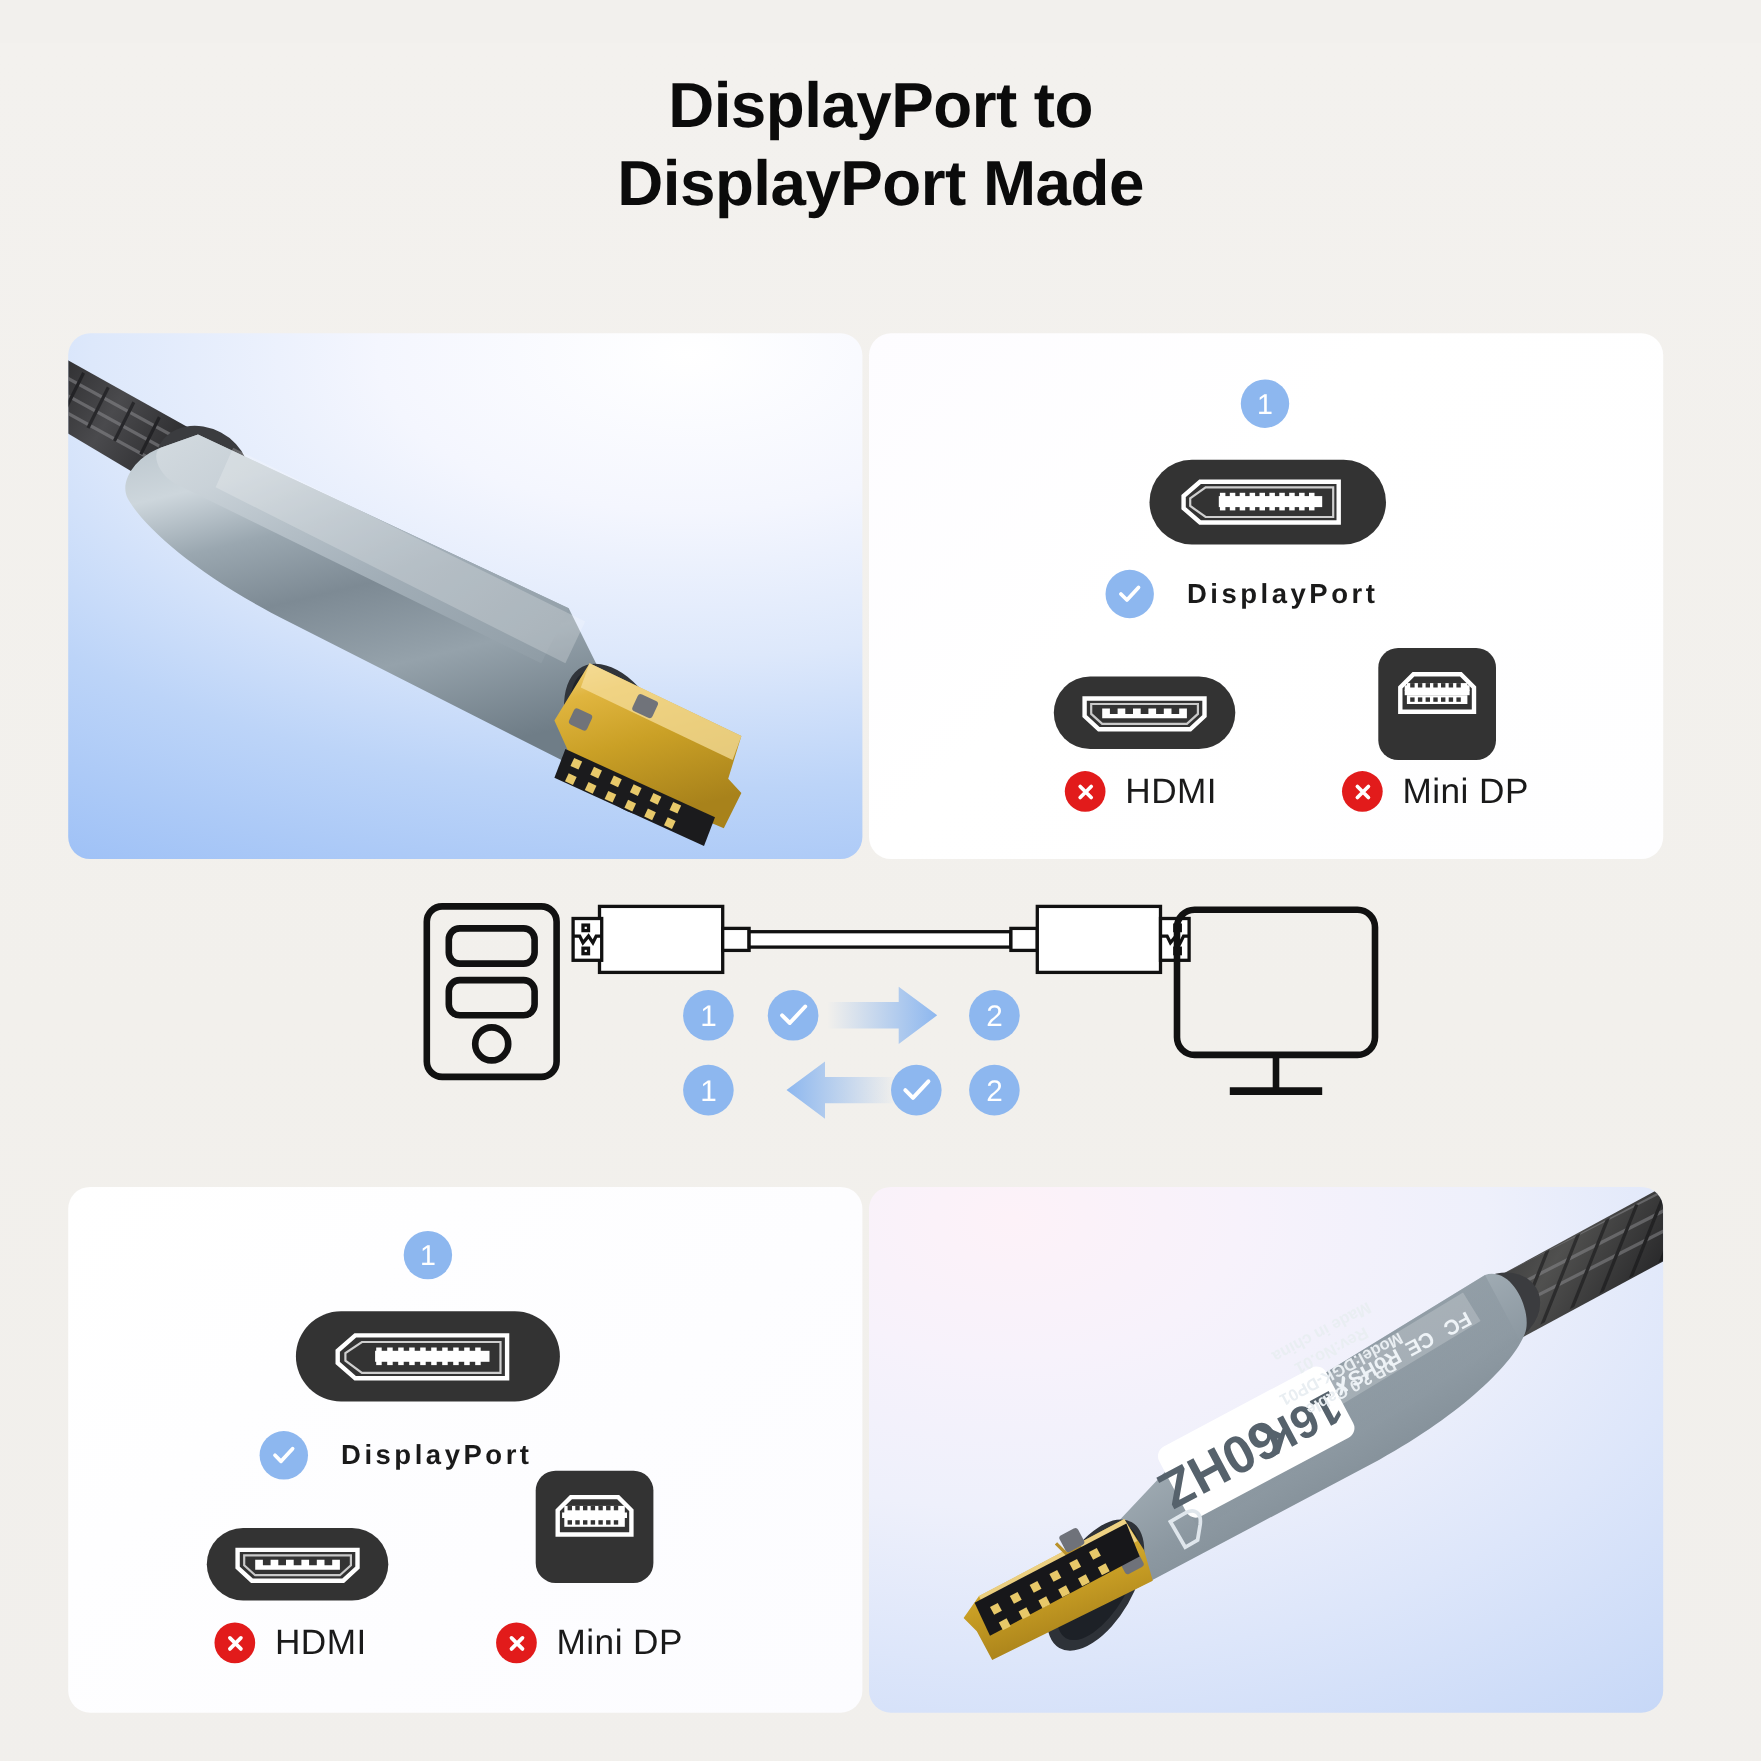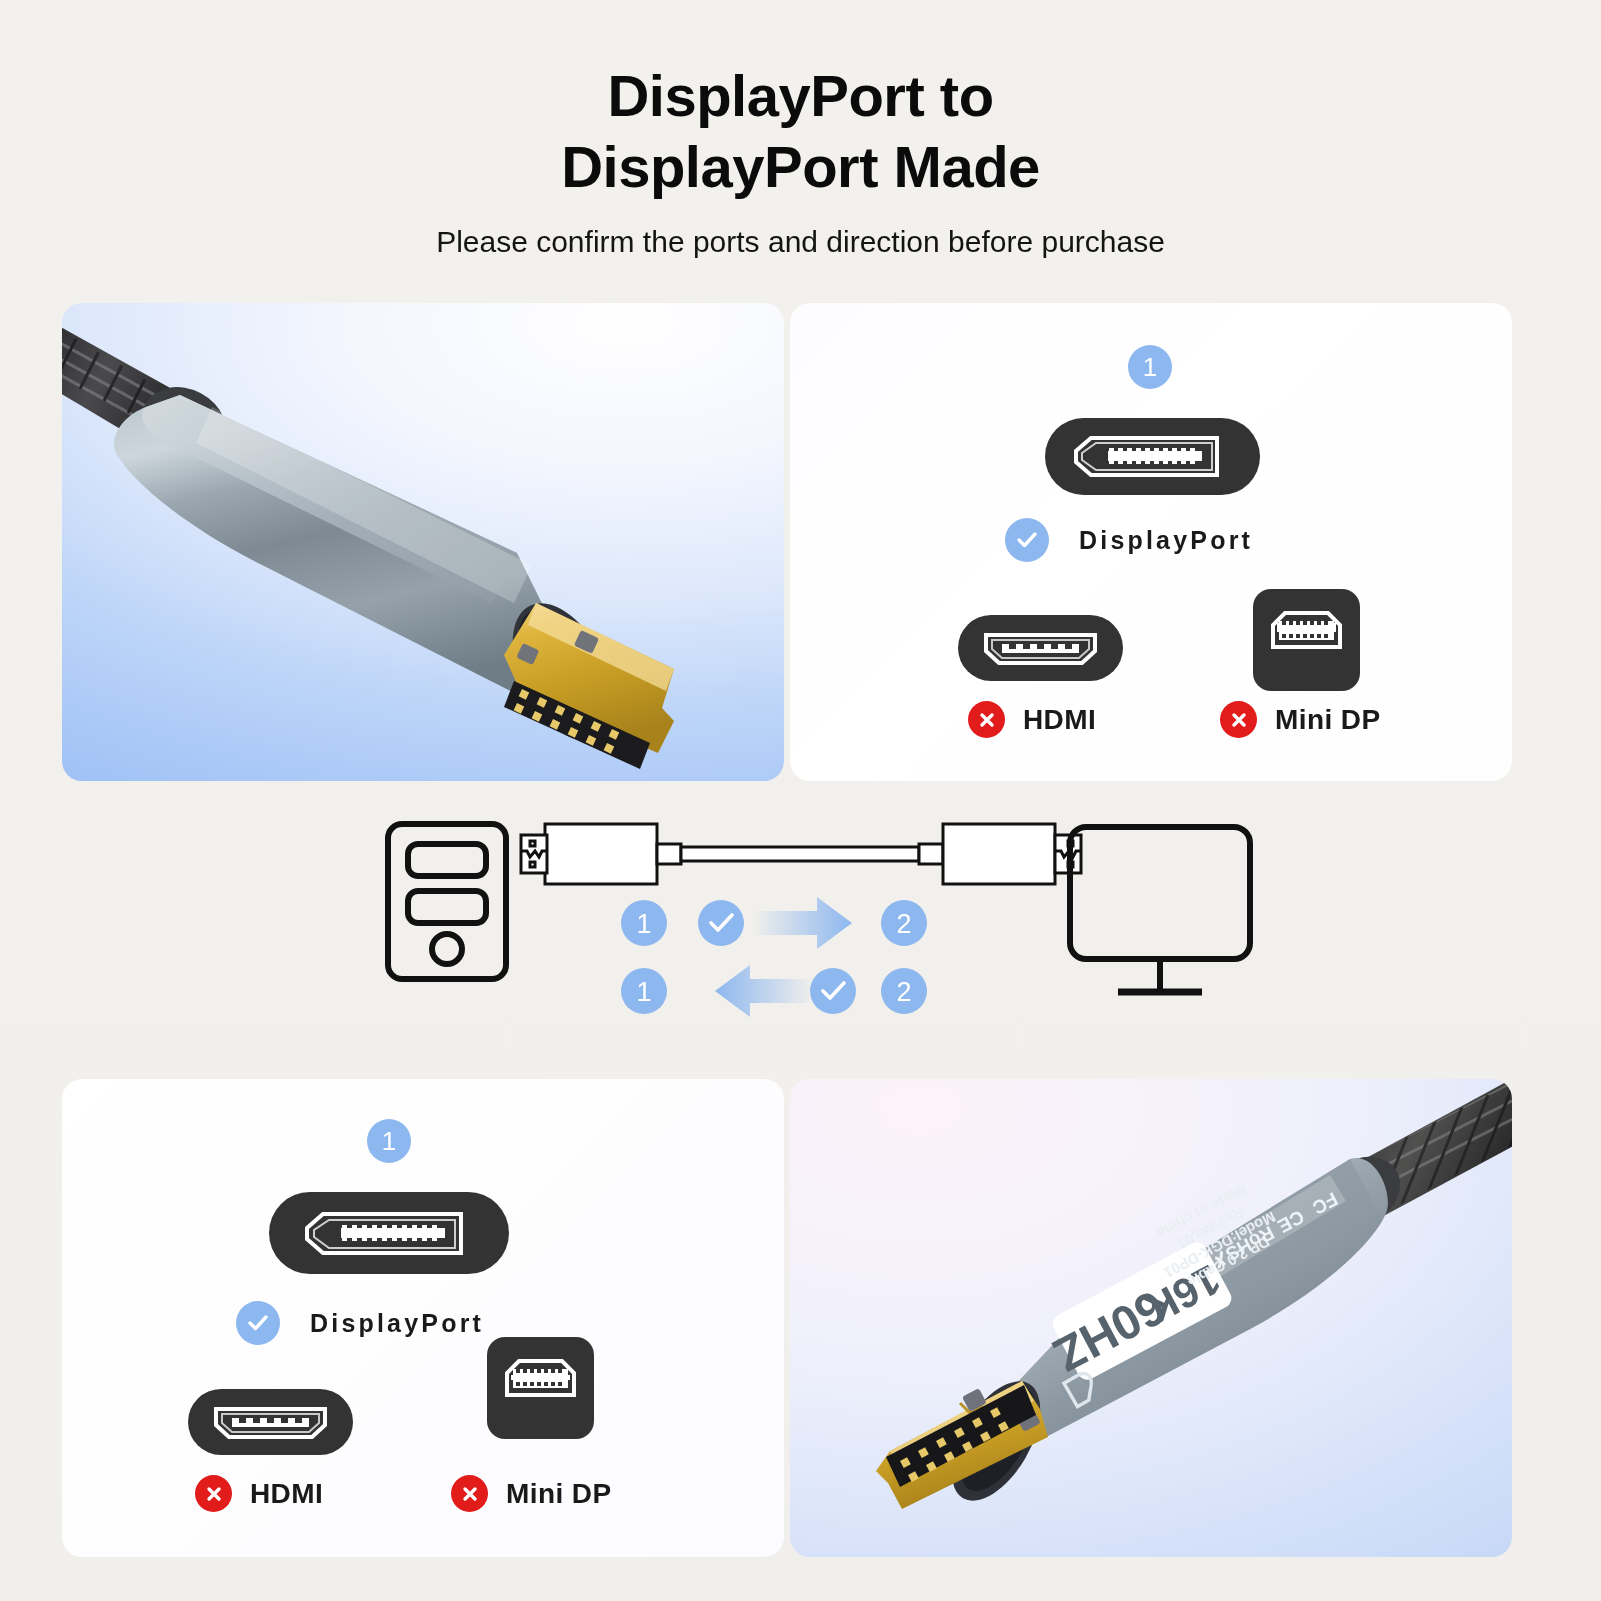--- a/index.html
+++ b/index.html
@@ -59,39 +59,38 @@
   .x-circle {
     border-radius:50%; background:#e21b1b;
     display:flex; align-items:center; justify-content:center;
   }
   .port-tile { background:#333333; position:relative; }
   .tile-pill { border-radius:999px; }
   .tile-square { border-radius:18px; }
   .lbl-dp {
     font-size:25px; font-weight:700; color:#1a1a1a; letter-spacing:3.2px;
   }
-  .lbl-x { font-size:28px; font-weight:700; color:#1a1a1a; letter-spacing:0.4px; }
+  .lbl-x { font-size:32px; font-weight:400; color:#1a1a1a; letter-spacing:0.4px; }
 
   .row-flex { display:flex; align-items:center; }
 
   
   .mid { position:absolute; left:0; top:760px; width:1601px; height:260px; }
   .mid svg { display:block; }
 </style>
 </head>
 <body>
 
 <div id="page">
 
   <div class="header">
     <div class="title">
       <div>DisplayPort to</div>
       <div>DisplayPort Made</div>
     </div>
-    <div class="subtitle">Please confirm the ports and direction before purchase</div>
   </div>
 
   <div class="panel panel-photo-tl">
     <svg width="722" height="478" viewBox="0 0 722 478">
       <defs>
         <linearGradient id="metalTL" x1="0" y1="0" x2="0.35" y2="1">
           <stop offset="0%" stop-color="#b9c4cb"></stop>
           <stop offset="18%" stop-color="#cdd6dc"></stop>
           <stop offset="34%" stop-color="#9aa7b0"></stop>
           <stop offset="52%" stop-color="#7d8a94"></stop>

